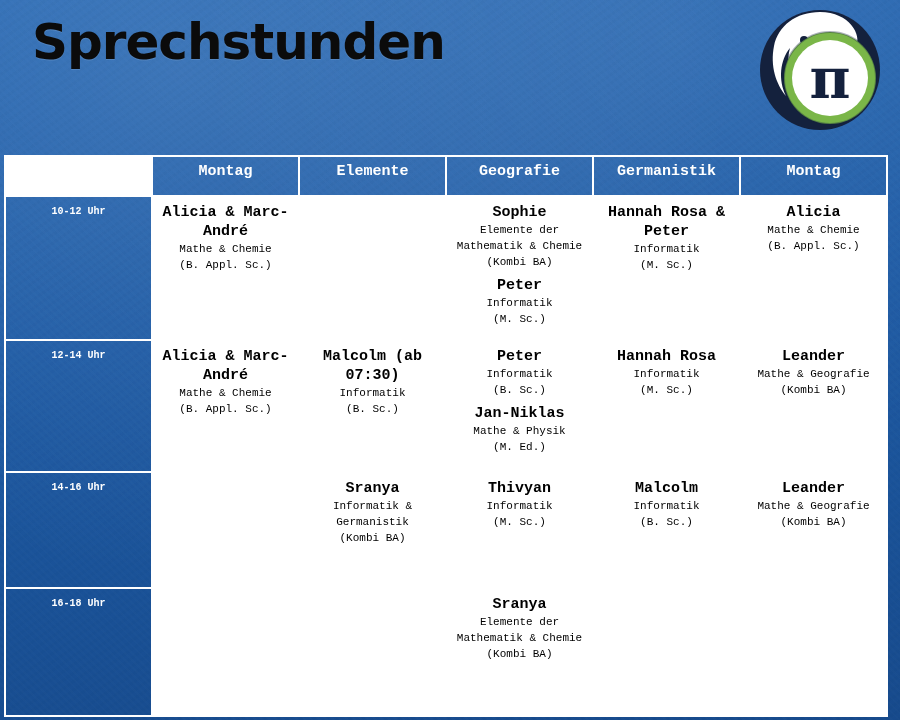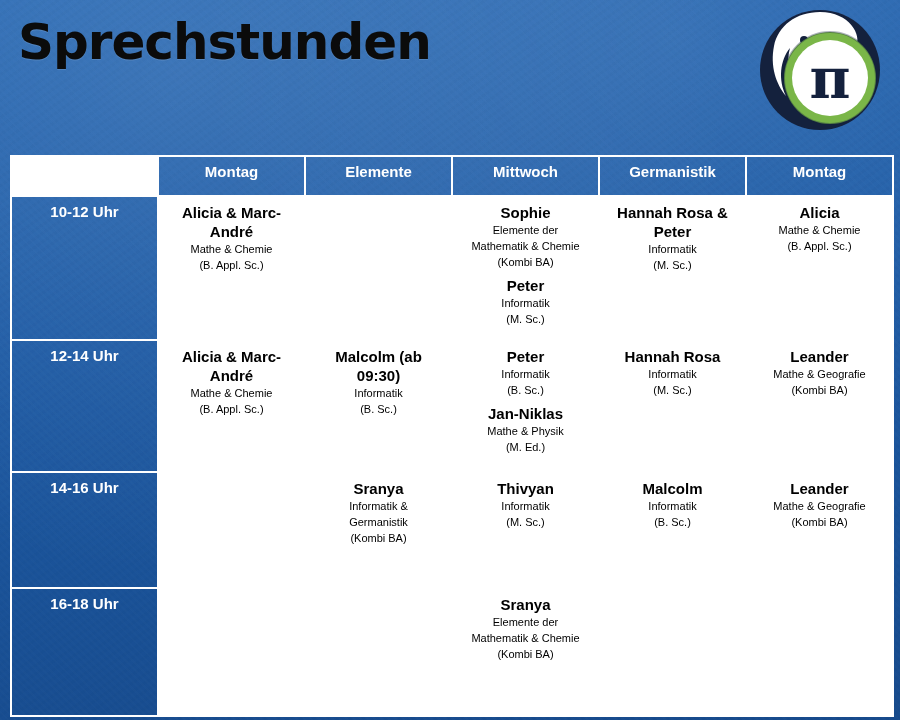--- a/index.html
+++ b/index.html
@@ -27,21 +27,21 @@
     position: absolute;
     inset: 0;
     opacity: .12;
     background-image:
       repeating-linear-gradient(45deg, rgba(255,255,255,.10) 0 2px, rgba(0,0,0,0) 2px 5px),
       repeating-linear-gradient(-35deg, rgba(0,0,0,.10) 0 3px, rgba(0,0,0,0) 3px 7px);
     pointer-events: none;
   }
   .header {
     position: relative;
-    padding: 14px 0 0 18px;
+    padding: 14px 0 0 32px;
     height: 140px;
     box-sizing: border-box;
   }
   .title {
     font-family: "DejaVu Sans", sans-serif;
     font-weight: bold;
     font-size: 50px;
     line-height: 56px;
     letter-spacing: -1px;
     color: #0b0b0b;
@@ -54,23 +54,24 @@
     position: absolute;
     right: 16px;
     top: 6px;
     width: 128px;
     height: 128px;
   }
 
   
   .table-wrap {
     position: absolute;
-    left: 10px;
+    left: 4px;
     top: 155px;
     width: 884px;
+    font-family: Liberation Mono, monospace;
   }
   table.schedule {
     border-collapse: collapse;
     width: 884px;
     table-layout: fixed;
   }
   table.schedule td, table.schedule th {
     border: 2px solid #ffffff;
     vertical-align: top;
     padding: 6px 6px 10px 6px;
@@ -87,21 +88,21 @@
     padding: 4px;
   }
   th.corner {
     background: #ffffff;
     border: 2px solid #ffffff;
   }
   td.timecell {
     width: 64px;
     color: #ffffff;
     font-weight: bold;
-    font-size: 15px;
+    font-size: 10px;
     text-align: center;
     vertical-align: top;
     padding-top: 10px;
     background: transparent;
     line-height: 18px;
   }
   td.slot {
     background: #ffffff;
     color: #000000;
     text-align: center;
@@ -147,21 +148,21 @@
     </svg>
   </div>
 
   <div class="table-wrap">
     <table class="schedule">
       <thead>
         <tr>
           <th class="corner"></th>
           <th>Montag</th>
           <th>Elemente</th>
-          <th>Mittwoch</th>
+          <th>Geografie</th>
           <th>Germanistik</th>
           <th>Montag</th>
         </tr>
       </thead>
       <tbody>
 
         <tr class="row1">
           <td class="timecell">10-12 Uhr</td>
           <td class="slot">
               <div class="entry">
@@ -204,21 +205,21 @@
           <td class="timecell">12-14 Uhr</td>
           <td class="slot">
               <div class="entry">
                 <div class="ename">Alicia &amp; Marc-André</div>
                 <div class="edetail">Mathe &amp; Chemie</div>
                 <div class="edetail">(B. Appl. Sc.)</div>
               </div>
             </td>
           <td class="slot">
               <div class="entry">
-                <div class="ename">Malcolm (ab 09:30)</div>
+                <div class="ename">Malcolm (ab 07:30)</div>
                 <div class="edetail">Informatik</div>
                 <div class="edetail">(B. Sc.)</div>
               </div>
             </td>
           <td class="slot">
               <div class="entry">
                 <div class="ename">Peter</div>
                 <div class="edetail">Informatik</div>
                 <div class="edetail">(B. Sc.)</div>
               </div>

